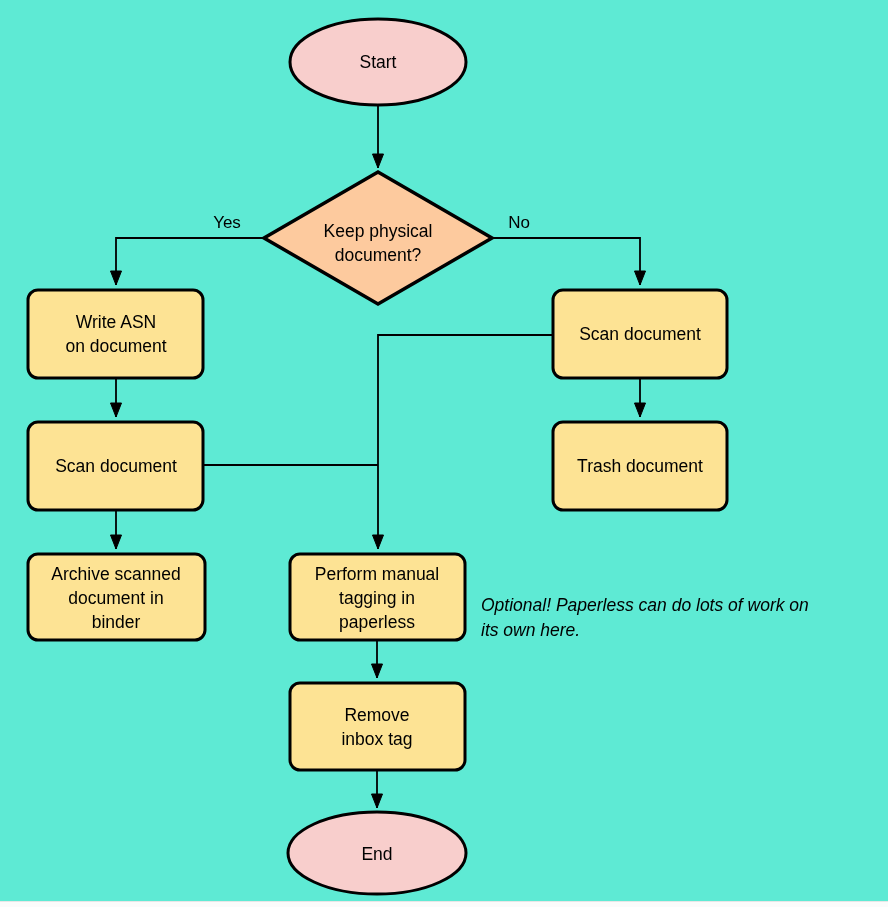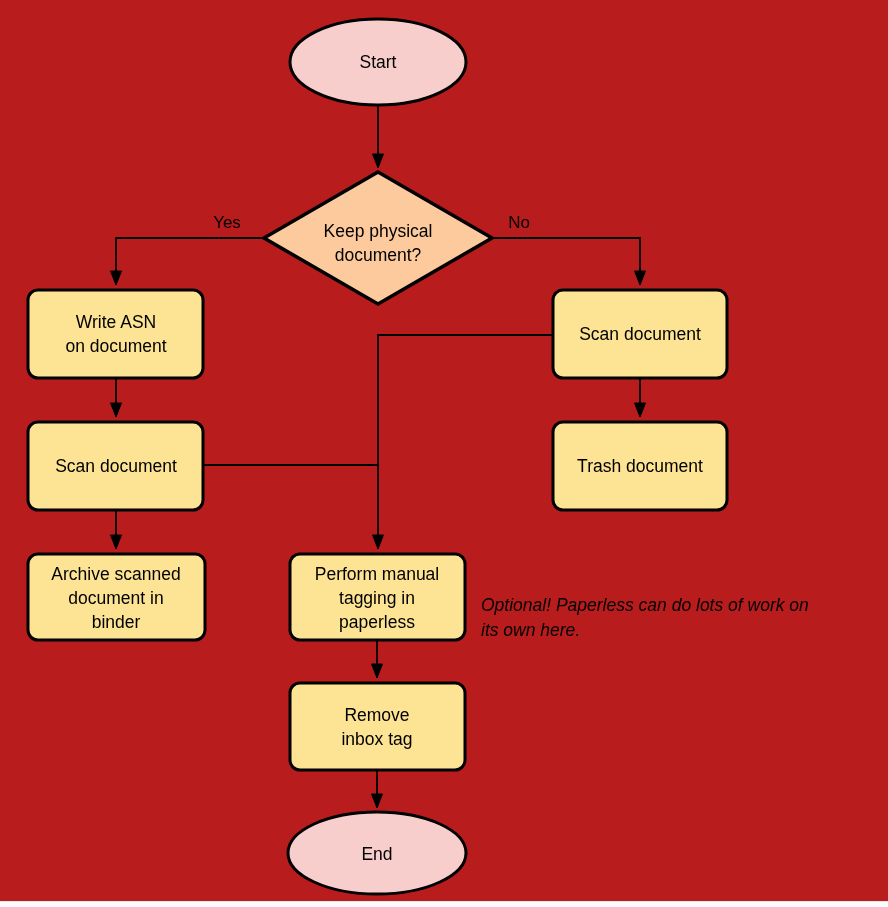--- a/index.html
+++ b/index.html
@@ -4,21 +4,21 @@
 <style>
   html, body {
     margin: 0;
     padding: 0;
     background: #ffffff;
   }
   .canvas {
     position: relative;
     width: 888px;
     height: 907px;
-    background: #b91c1c;
+    background: #5eead4;
     overflow: hidden;
     font-family: "Liberation Sans", sans-serif;
   }
   svg { display: block; }
   .edge {
     fill: none;
     stroke: #000000;
     stroke-width: 1.8;
   }
   .shape-stroke {

